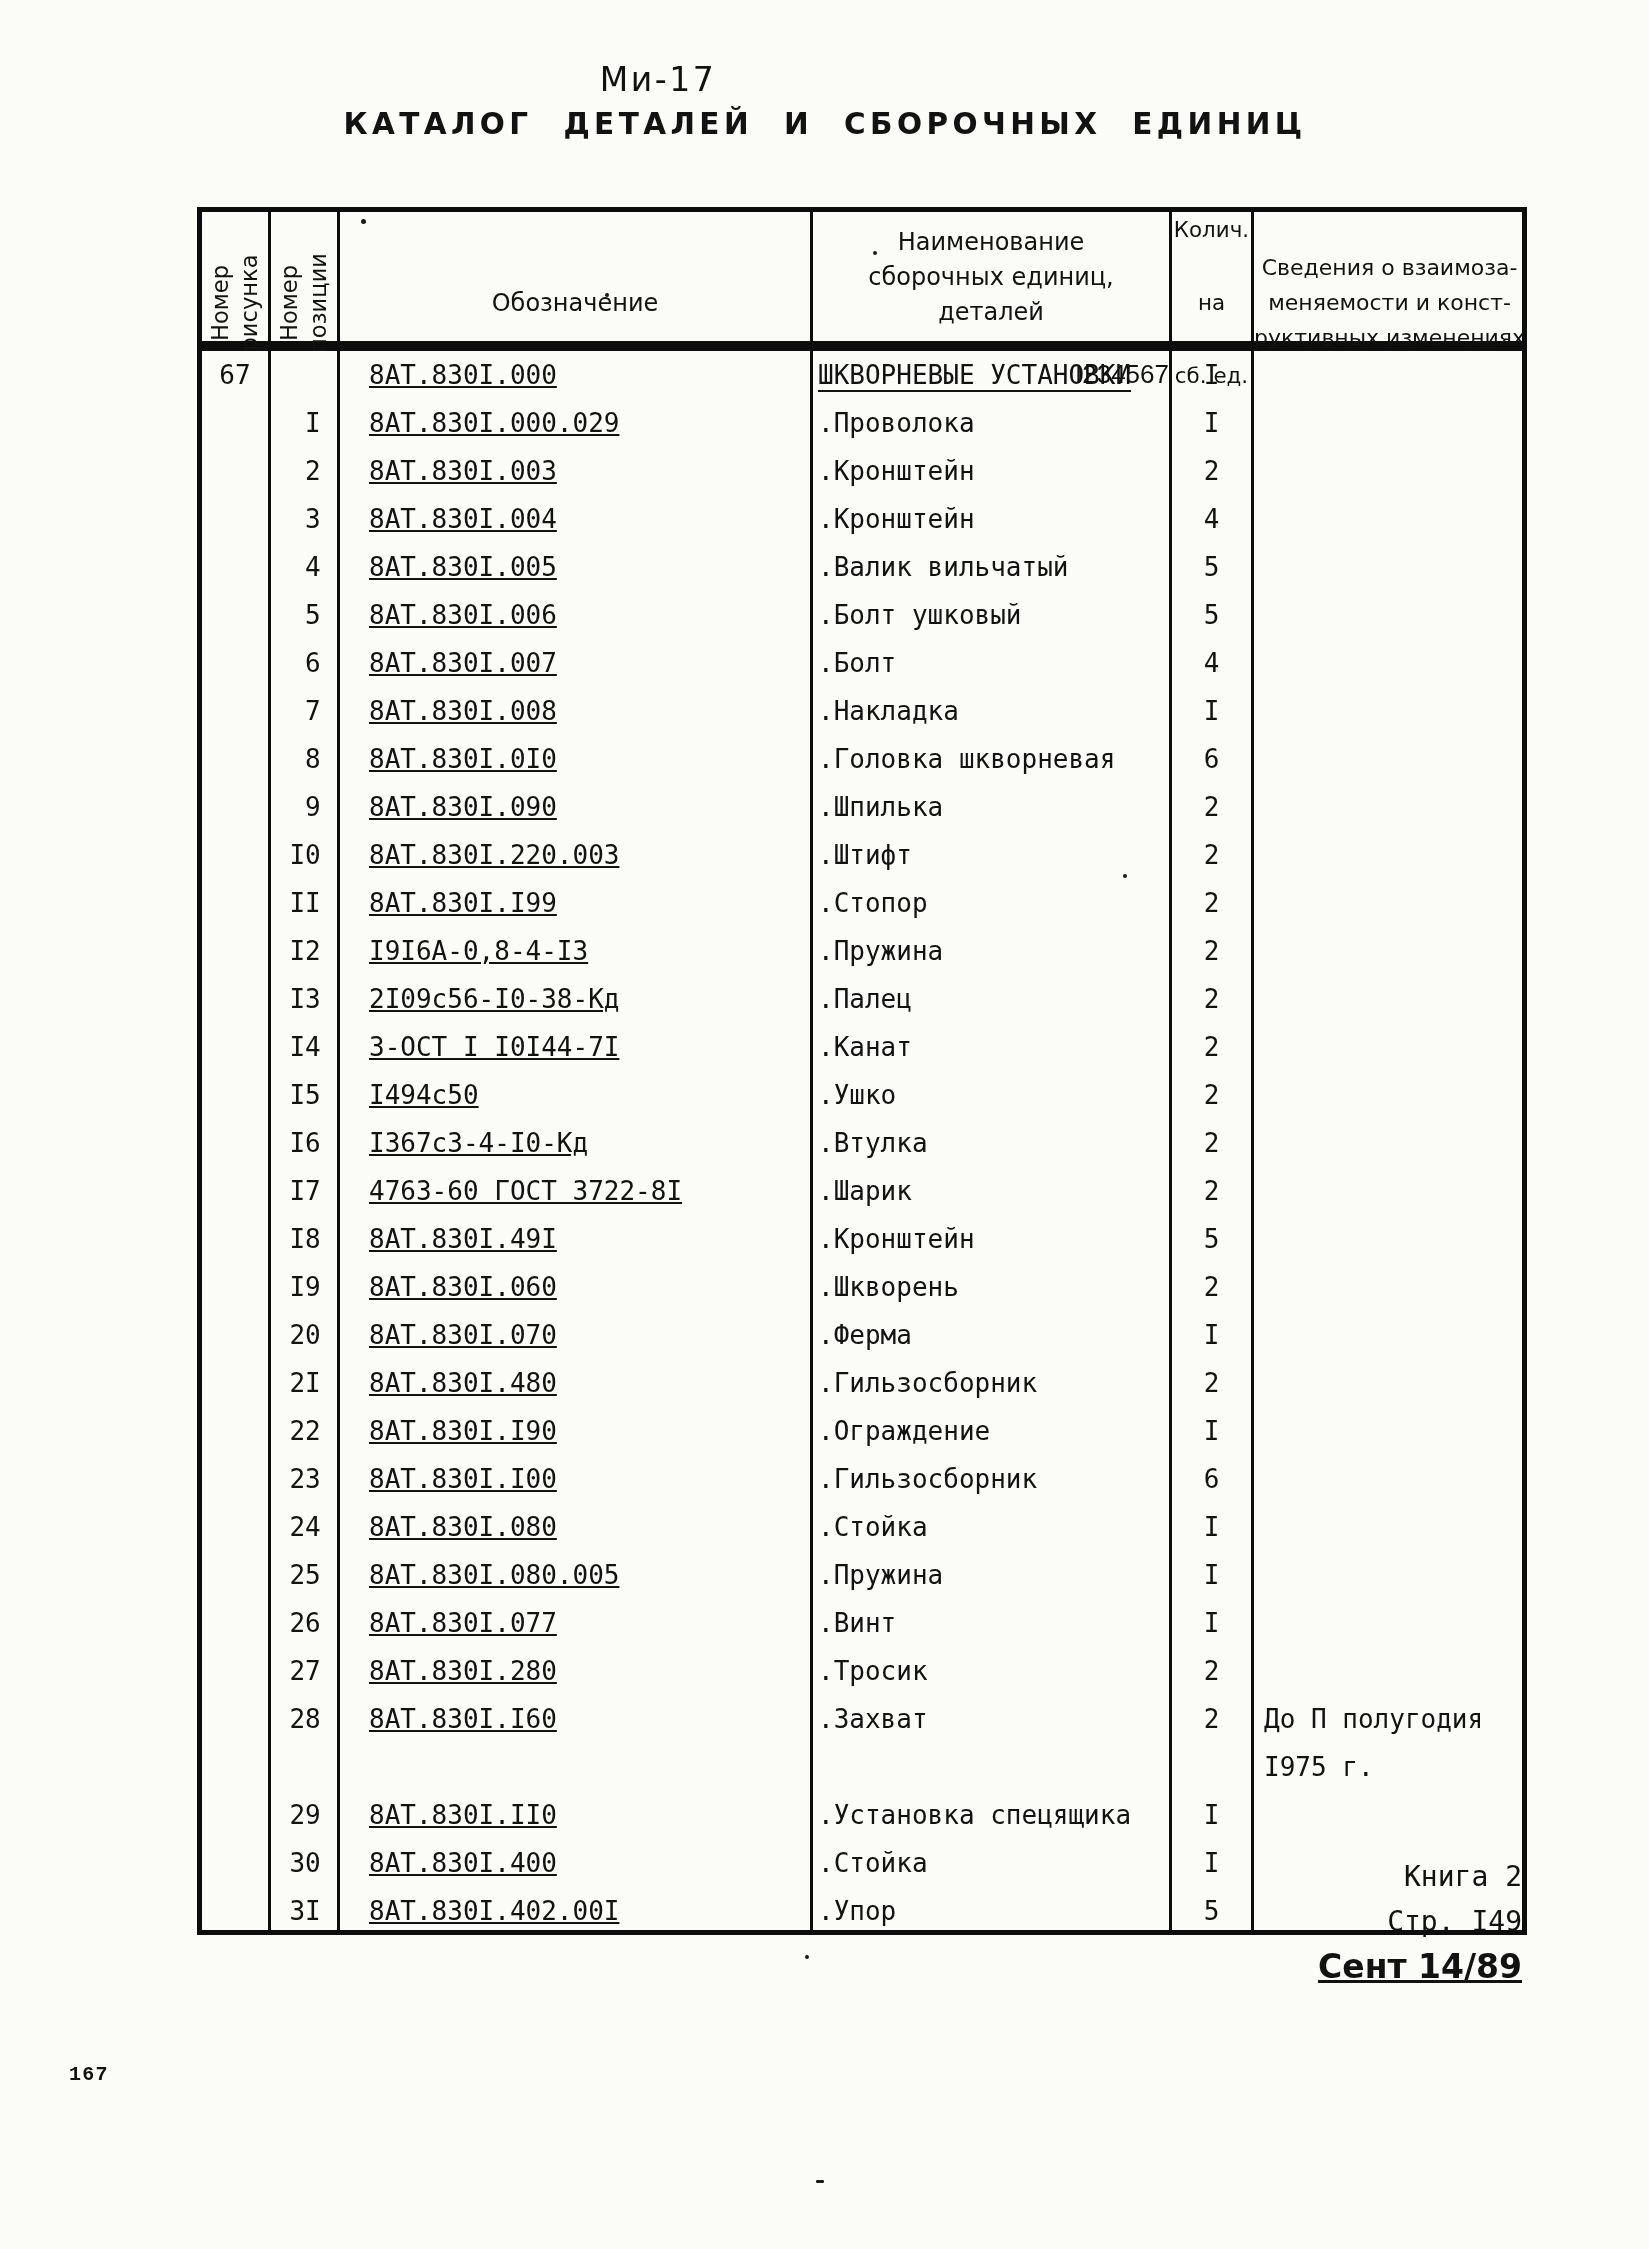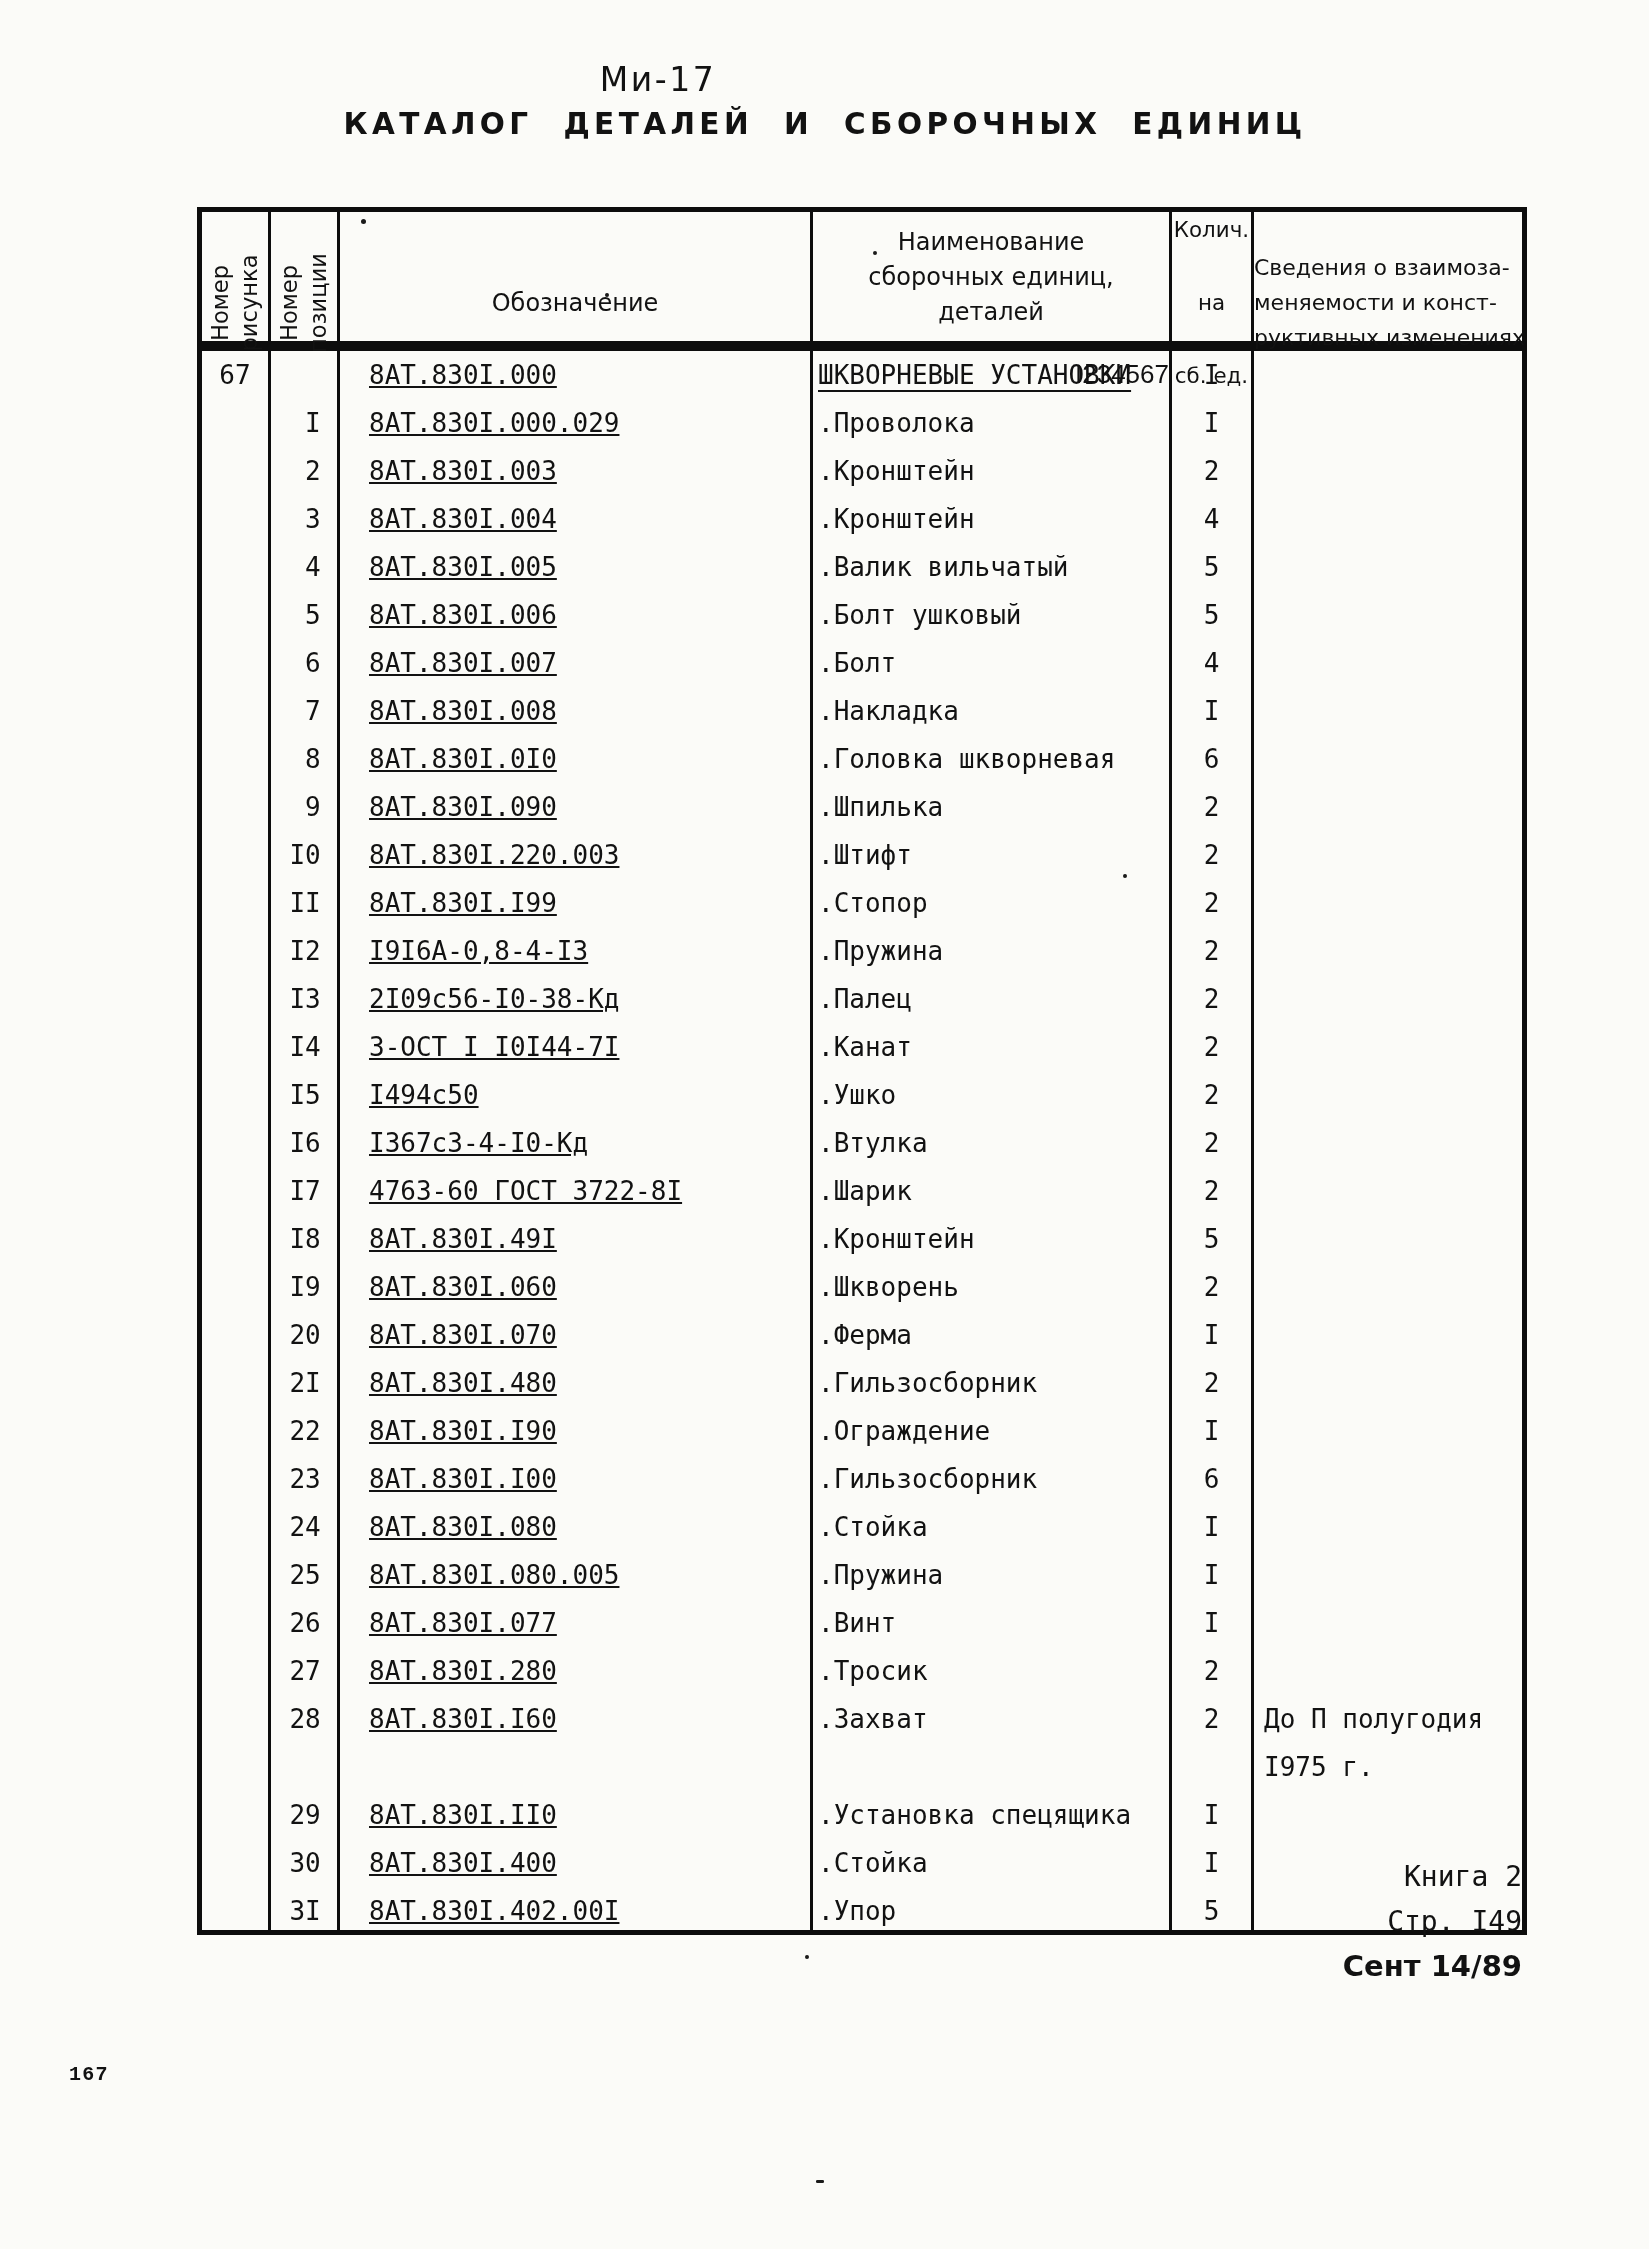--- a/index.html
+++ b/index.html
@@ -36,38 +36,38 @@
   }
   .vlabel span{display:block;}
   .hc-designation{display:flex;align-items:center;justify-content:center;}
   .hc-name{display:flex;flex-direction:column;padding:12.6px 0 1.3px 0;}
   .hc-name .name-lines{text-align:center;line-height:35px;}
   .hc-name .name-index{
     margin-top:auto;text-align:right;padding:0 0 1.3px 6.3px;
     font-family:Liberation Sans, sans-serif;font-size:26px;
   }
   .hc-qty{display:flex;flex-direction:column;justify-content:center;text-align:center;line-height:35px;font-size:21.4px;gap:38px;}
-  .hc-info{display:flex;flex-direction:column;justify-content:center;line-height:35px;font-size:22px;}
+  .hc-info{display:flex;flex-direction:column;justify-content:center;text-align:center;line-height:35px;font-size:22px;}
   .t-body{flex:1 1 auto;display:flex;flex-direction:column;}
   .t-row{flex:0 0 auto;height:48px;font-size:26px;}
   .t-row .cell{line-height:48px;overflow:visible;}
   .t-row.tall-row{height:96px;}
   .cell-figure{text-align:center;}
   .cell-pos{text-align:right;padding-right:16.3px;}
   .cell-code{padding-left:29px;text-decoration:underline;}
   .cell-name{padding-left:5px;}
   .cell-qty{text-align:center;}
   .cell-note{padding-left:10px;}
   .head-row .cell-name{text-decoration:underline;text-underline-offset:5.7px;text-decoration-thickness:1.9px;}
   .filler-row{flex:1 1 auto;height:auto;}
   .footer-block{
     position:absolute;top:1854px;right:128px;text-align:right;line-height:45px;
   }
   .footer-book,.footer-page{font-size:28px;}
-  .footer-date{font-family:"DejaVu Sans", sans-serif;font-weight:bold;font-size:29px;}
+  .footer-date{font-family:"DejaVu Sans", sans-serif;font-weight:bold;font-size:33px;text-decoration:underline;}
   .sheet-number{
     position:absolute;left:69px;top:2063px;
     font-family:Liberation Mono, monospace;font-weight:bold;font-size:20px;letter-spacing:1.3px;
   }
   .speck{position:absolute;background:#1a1a1a;border-radius:50%;}
   .speck.s1{left:361px;top:219px;width:5px;height:5px;}
   .speck.s2{left:605px;top:293px;width:3.8px;height:3.8px;}
   .speck.s3{left:873px;top:251px;width:4.4px;height:4.4px;}
   .speck.s4{left:1123px;top:874px;width:3.8px;height:3.8px;}
   .speck.s5{left:805px;top:1955px;width:3.8px;height:3.8px;}

